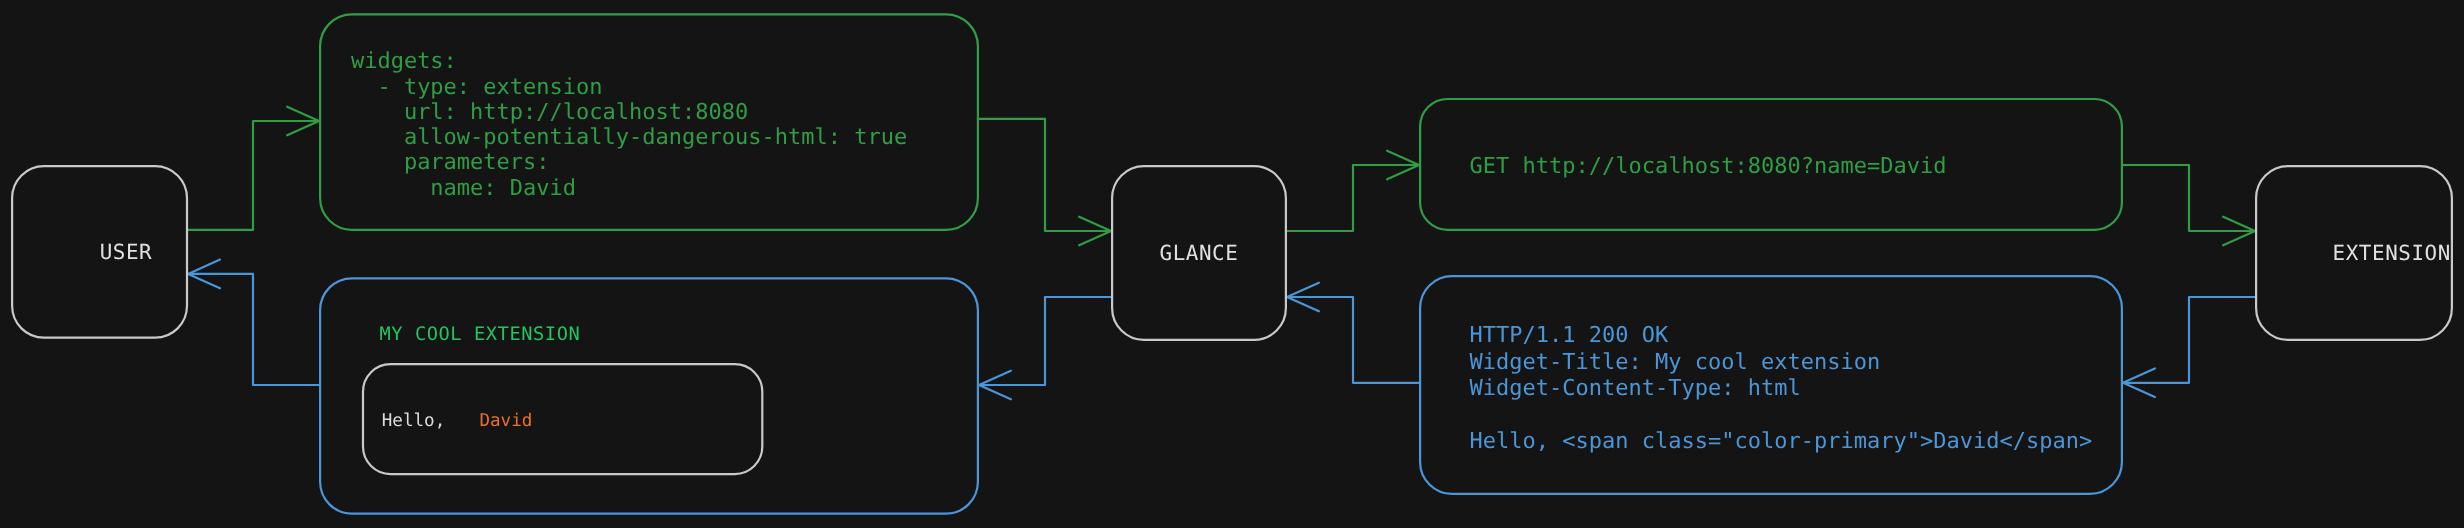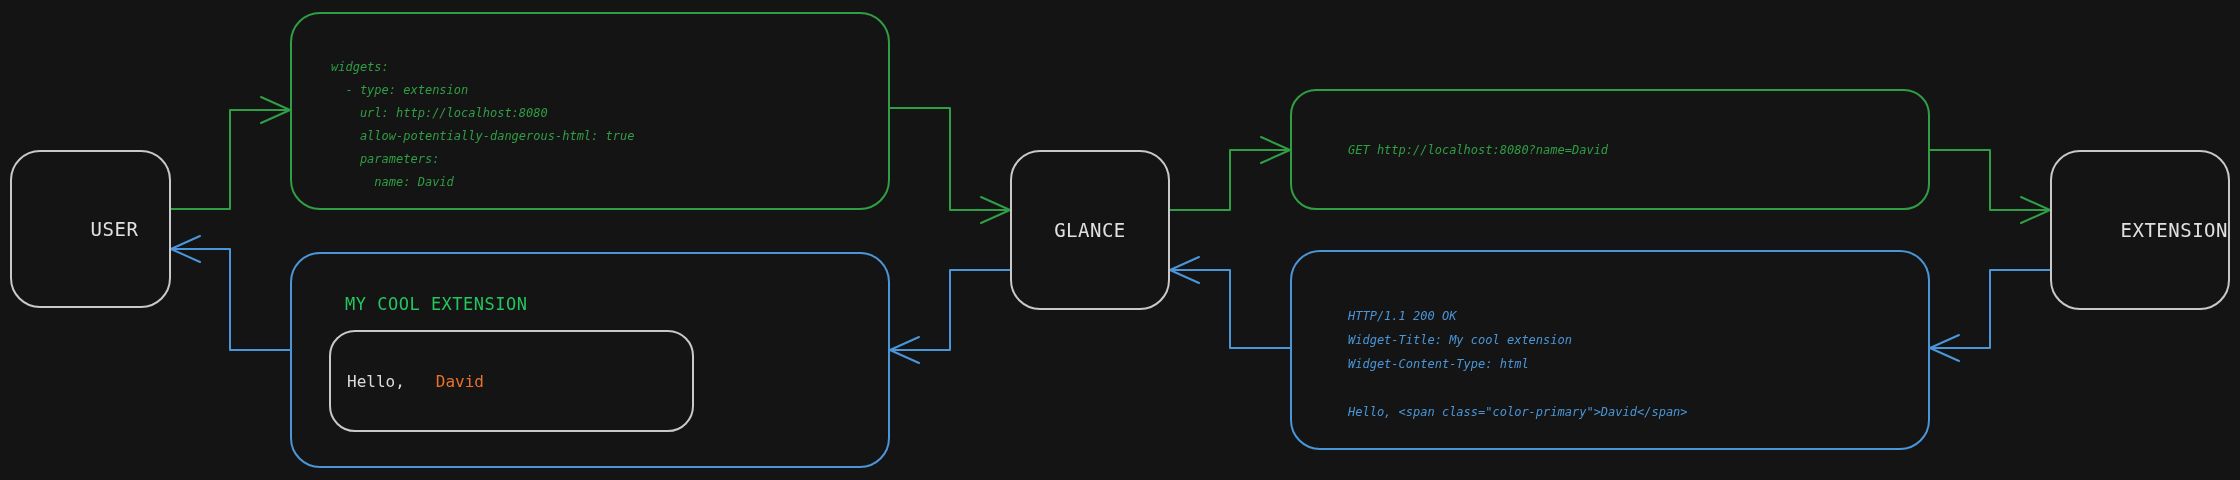--- a/index.html
+++ b/index.html
@@ -27,22 +27,22 @@
   #node-extension{left:2050px;top:150px;width:180px;height:160px;justify-content:flex-end;}
   .codebox{
     position:absolute; box-sizing:border-box; border:2px solid; border-radius:30px;
     background:var(--bg);
   }
   #box-config{left:290px;top:12px;width:600px;height:198px;border-color:var(--green);}
   #box-request{left:1290px;top:89px;width:640px;height:121px;border-color:var(--green);border-radius:26px;display:flex;align-items:center;}
   #box-response{left:1290px;top:250px;width:640px;height:200px;border-color:var(--blue);}
   #box-widget{left:290px;top:252px;width:600px;height:216px;border-color:var(--blue);}
   pre.code{
-    margin:16px; white-space:pre; font-family:inherit;
-    font-size:12px; line-height:23px;font-style:italic;
+    margin:4px; white-space:pre; font-family:inherit;
+    font-size:20px; line-height:23px;
   }
   .green-text{color:var(--green);}
   .blue-text{color:var(--blue);}
   #box-config pre.code{padding:26px 0 0 23px;}
   #box-request pre.code{padding-left:40px;line-height:20px;}
   #box-response pre.code{padding:36px 0 0 40px;line-height:24px;}
   .widget-title{
     position:absolute; left:53px; top:40px; color:#22c55e;
     font-size:17px; letter-spacing:.5px;
   }

